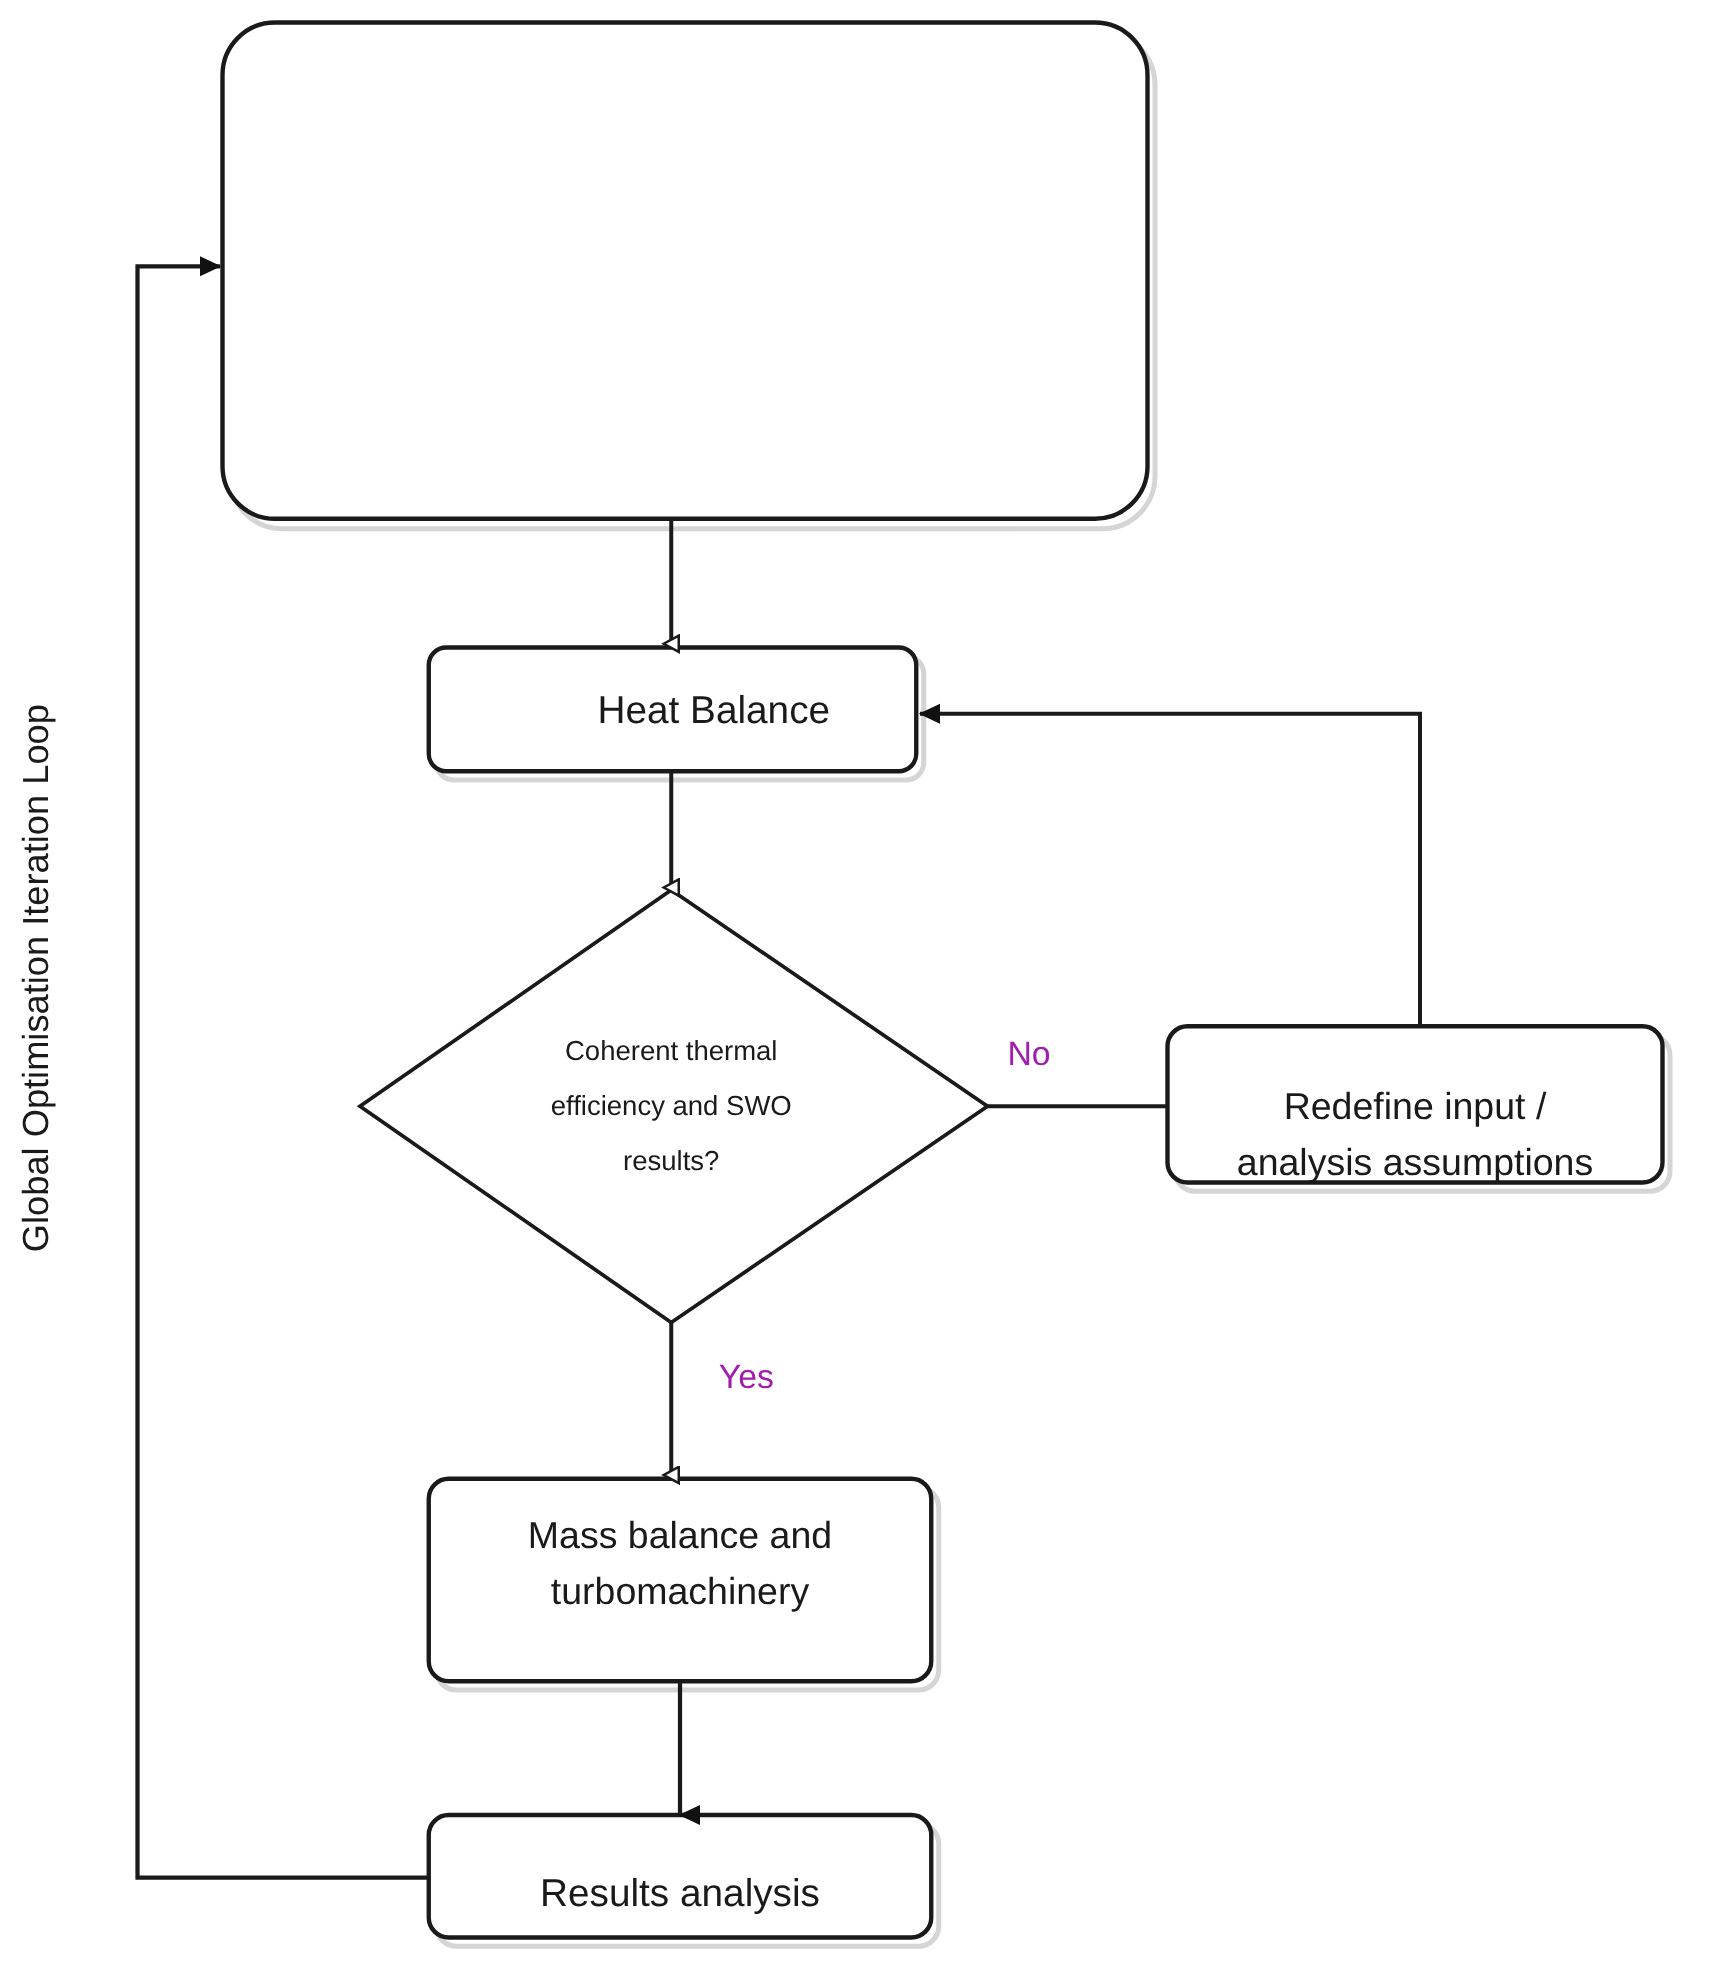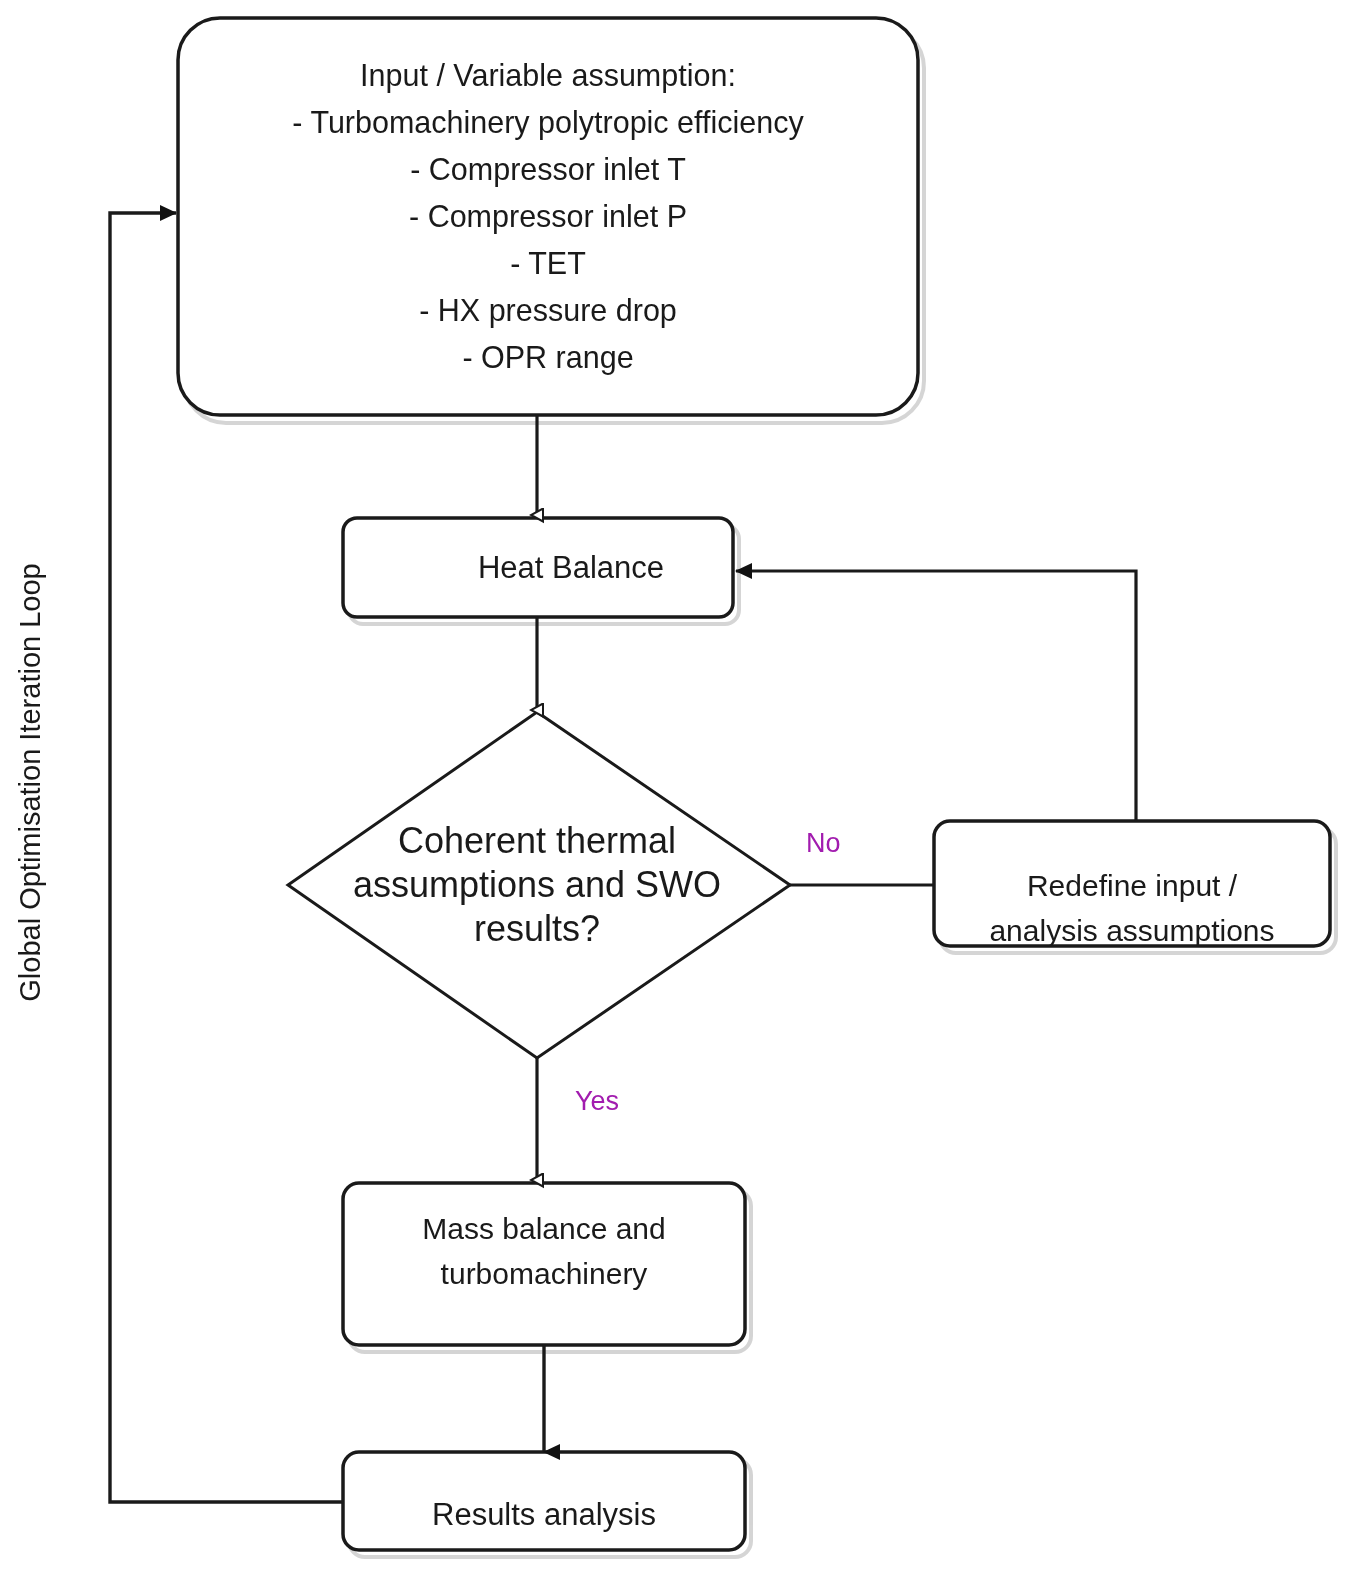--- a/index.html
+++ b/index.html
@@ -42,21 +42,21 @@
   }
   
   #heat-text {
     left: 343px; top: 518px; width: 390px; height: 99px;
     font-size: 31px;
     margin-left: 33px;
   }
   
   #decision-text {
     left: 330px; top: 790px; width: 414px; height: 190px;
-    font-size: 36px;
+    font-size: 22px;
     line-height: 44px;
   }
   
   #redefine-text {
     left: 934px; top: 821px; width: 396px; height: 125px;
     font-size: 30px;
     line-height: 45px;
     margin-top: 24px;
   }
   
@@ -150,37 +150,28 @@
 
     <path d="M1136,821 L1136,571 L736,571" fill="none" stroke="#1a1a1a" stroke-width="3.2" marker-end="url(#arrow-filled-left)"></path>
 
     <line x1="537" y1="1058" x2="537" y2="1180" stroke="#1a1a1a" stroke-width="3.2" marker-end="url(#arrow-open)"></line>
 
     <line x1="544" y1="1345" x2="544" y2="1452" stroke="#1a1a1a" stroke-width="3.4" marker-end="url(#arrow-filled-down)"></line>
 
     <path d="M343,1502 L110,1502 L110,213 L176,213" fill="none" stroke="#1a1a1a" stroke-width="3.4" marker-end="url(#arrow-filled-right)"></path>
   </svg>
 
-  <div class="node-text" id="input-text">
-    <span class="line">Input / Variable assumption:</span>
-    <span class="line">- Turbomachinery polytropic efficiency</span>
-    <span class="line">- Compressor inlet T</span>
-    <span class="line">- Compressor inlet P</span>
-    <span class="line">- TET</span>
-    <span class="line">- HX pressure drop</span>
-    <span class="line">- OPR range</span>
-  </div>
 
   <div class="node-text" id="heat-text">
     <span class="line">Heat Balance</span>
   </div>
 
   <div class="node-text" id="decision-text">
     <span class="line">Coherent thermal</span>
-    <span class="line">assumptions and SWO</span>
+    <span class="line">efficiency and SWO</span>
     <span class="line">results?</span>
   </div>
 
   <div class="node-text" id="redefine-text">
     <span class="line">Redefine input /</span>
     <span class="line">analysis assumptions</span>
   </div>
 
   <div class="node-text" id="mass-text">
     <span class="line">Mass balance and</span>

